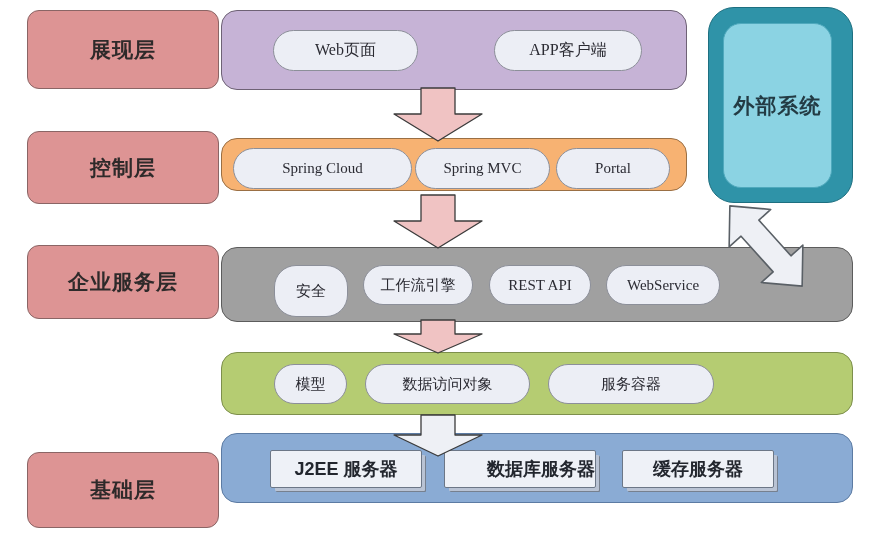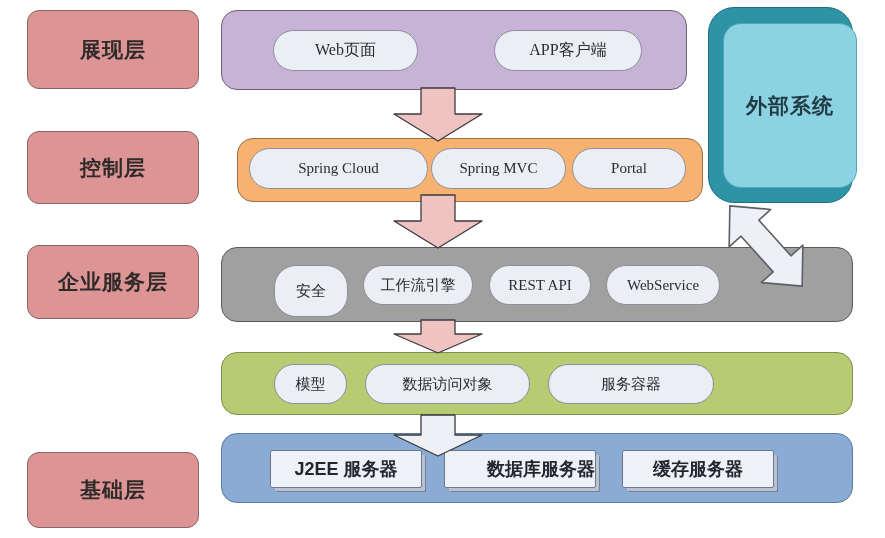--- a/index.html
+++ b/index.html
@@ -15,21 +15,21 @@
     width: 885px;
     height: 538px;
     background: #ffffff;
     overflow: hidden;
   }
 
   
   .layer-label {
     position: absolute;
     left: 27px;
-    width: 172px;
+    width: 192px;
     background: #dd9494;
     border: 1.4px solid #8a6565;
     border-radius: 12px;
     display: flex;
     align-items: center;
     justify-content: center;
     color: #2e2a2a;
     font-size: 21px;
     font-weight: bold;
     letter-spacing: 1px;
@@ -154,21 +154,21 @@
 
   <div class="band presentation" style="left:221px;top:10px;width:466px;height:80px;">
     <div class="pill big" style="left:51px;top:19px;width:145px;height:41px;">
       <span>Web页面</span>
     </div>
     <div class="pill big" style="left:272px;top:19px;width:148px;height:41px;">
       <span>APP客户端</span>
     </div>
   </div>
 
-  <div class="band control" style="left:237px;top:138px;width:466px;height:64px;">
+  <div class="band control" style="left:221px;top:138px;width:466px;height:53px;">
     <div class="pill" style="left:11px;top:9px;width:179px;height:41px;">
       <span>Spring Cloud</span>
     </div>
     <div class="pill" style="left:193px;top:9px;width:135px;height:41px;">
       <span>Spring MVC</span>
     </div>
     <div class="pill" style="left:334px;top:9px;width:114px;height:41px;">
       <span>Portal</span>
     </div>
   </div>
@@ -206,21 +206,21 @@
     </div>
     <div class="server-box" style="left:222px;top:16px;width:152px;height:38px;justify-content:flex-end;">
       <span>数据库服务器</span>
     </div>
     <div class="server-box" style="left:400px;top:16px;width:152px;height:38px;">
       <span>缓存服务器</span>
     </div>
   </div>
 
   <div class="external-outer" style="left:708px;top:7px;width:145px;height:196px;">
-    <div class="external-inner" style="left:14px;top:15px;width:134px;height:165px;">
+    <div class="external-inner" style="left:14px;top:15px;width:109px;height:165px;">
       <span>外部系统</span>
     </div>
   </div>
 
   <div class="down-arrow" style="left:388px;top:88px;">
     <svg width="100" height="54" viewBox="0 0 100 54">
       <polygon points="33,0 67,0 67,26 94,26 50,53 6,26 33,26" fill="#f0c3c3" stroke="#3b3b3b" stroke-width="1.3" stroke-linejoin="round"></polygon>
     </svg>
   </div>
 

